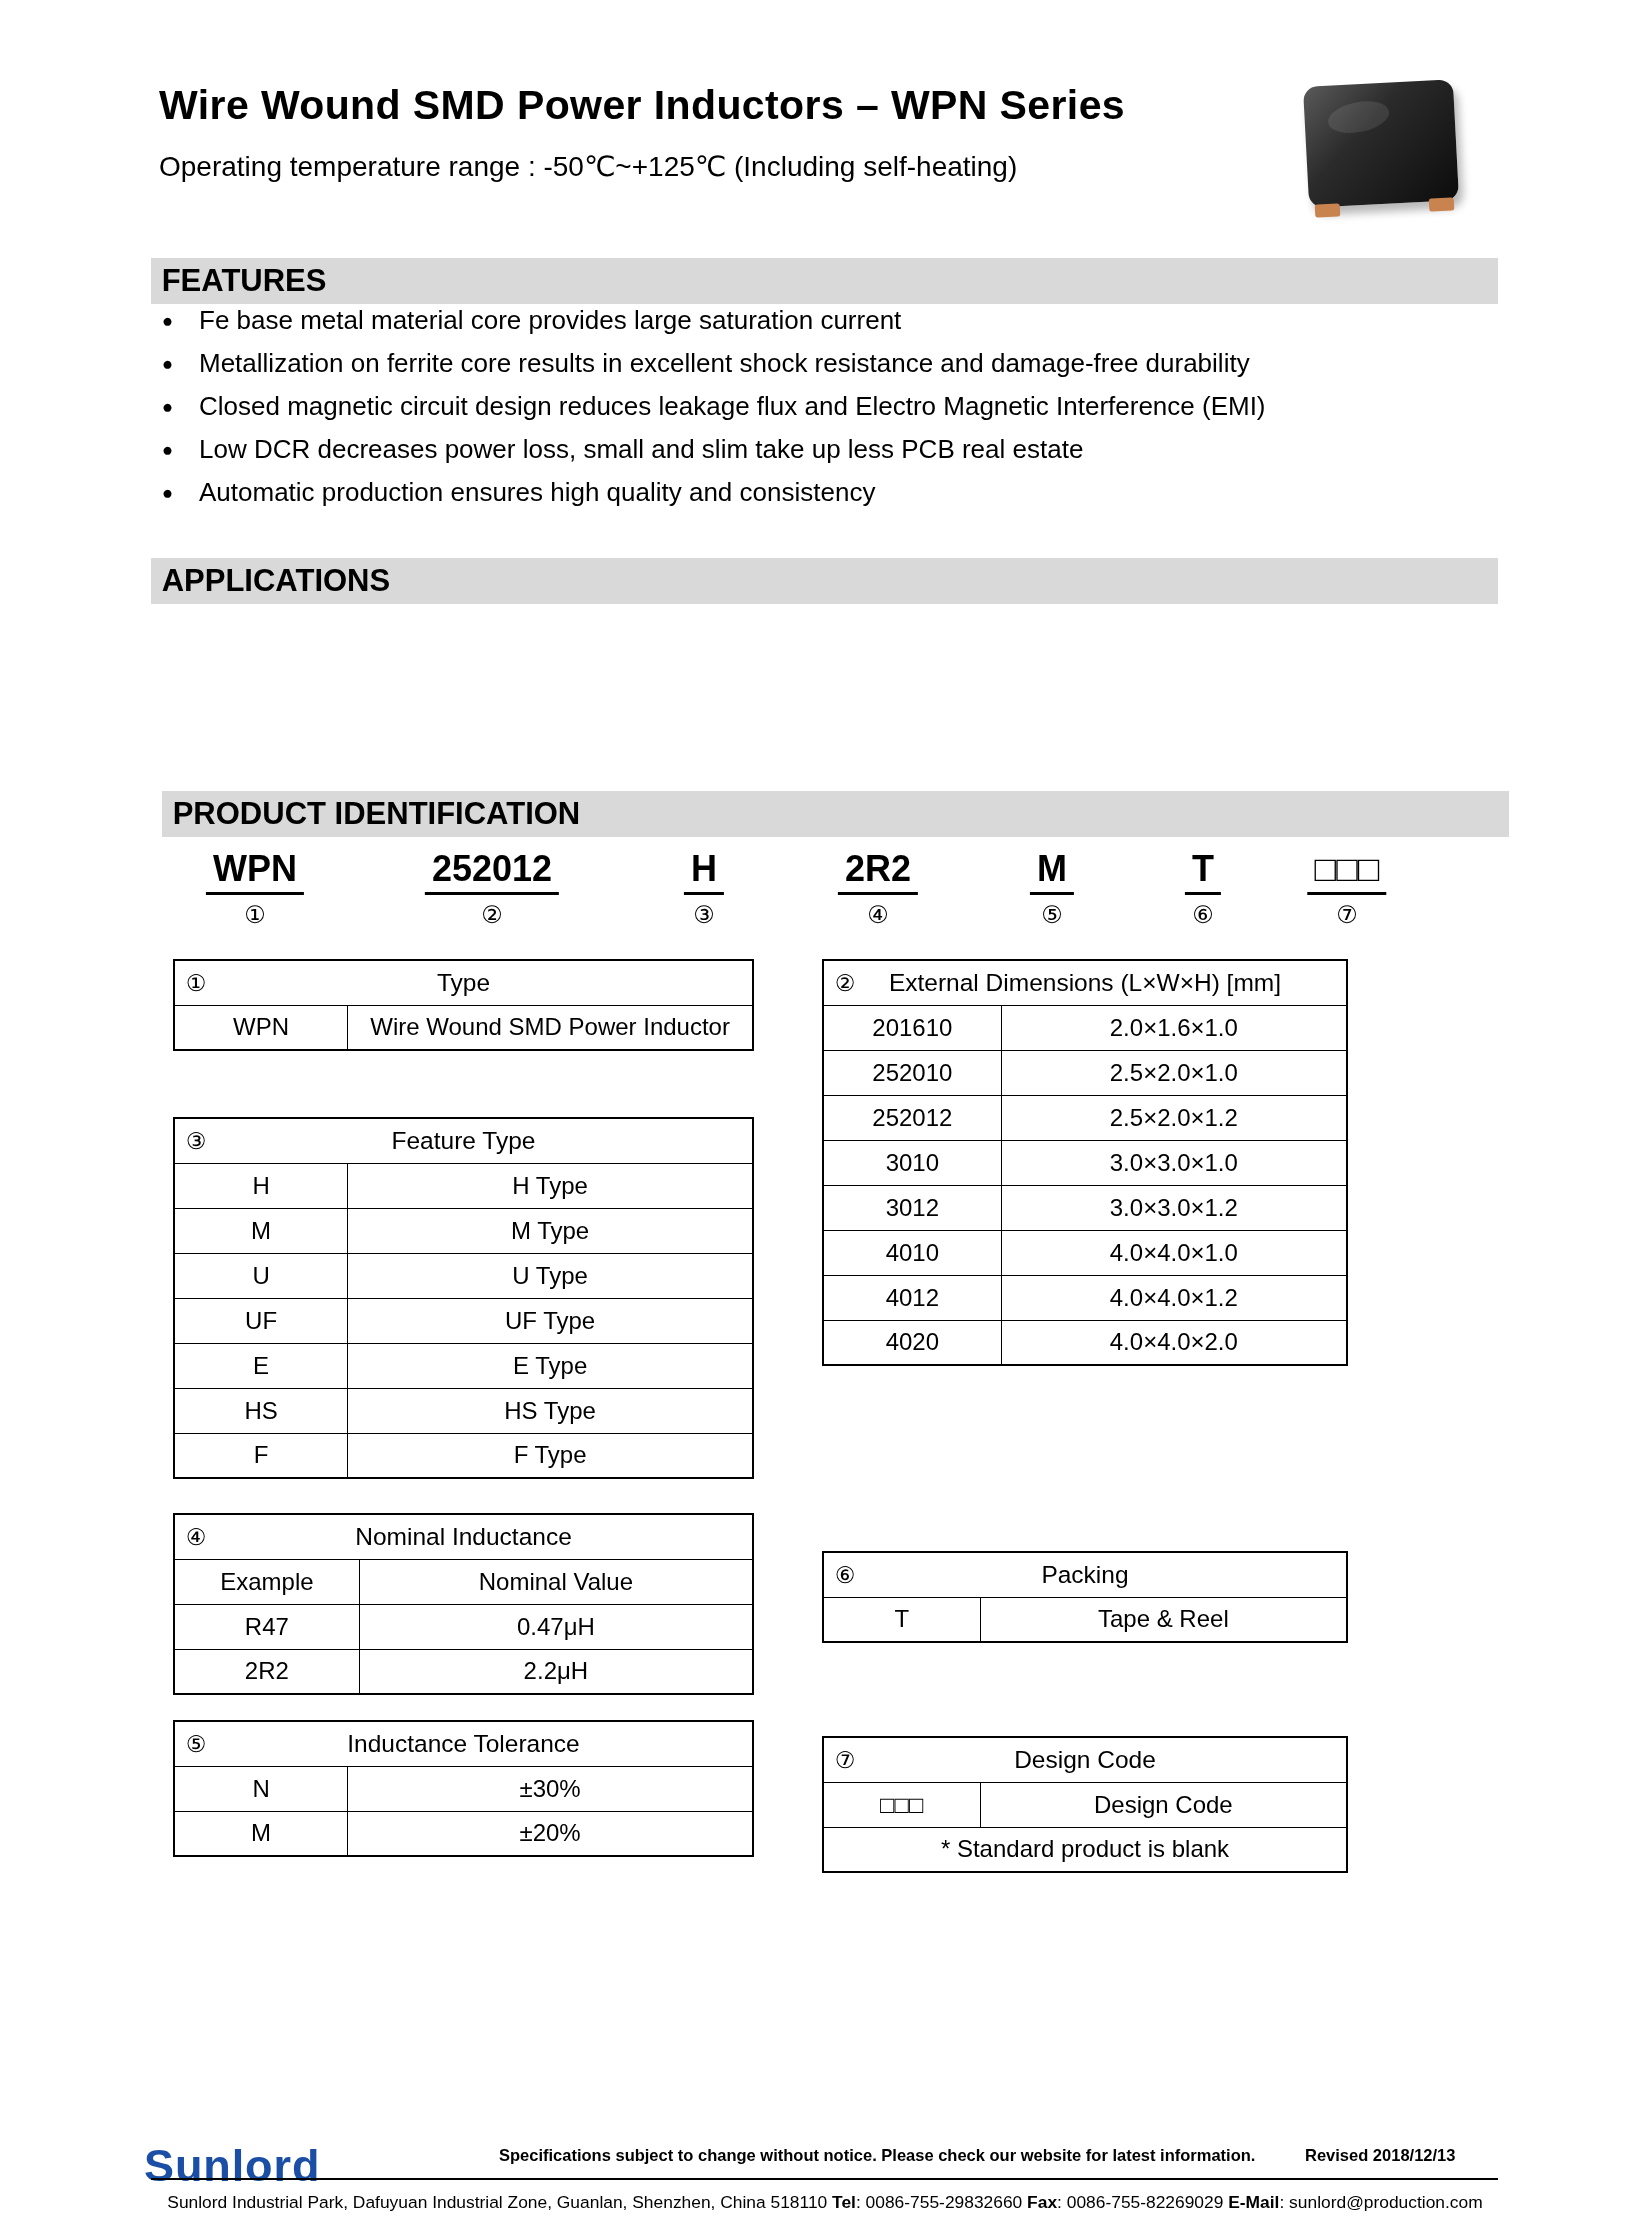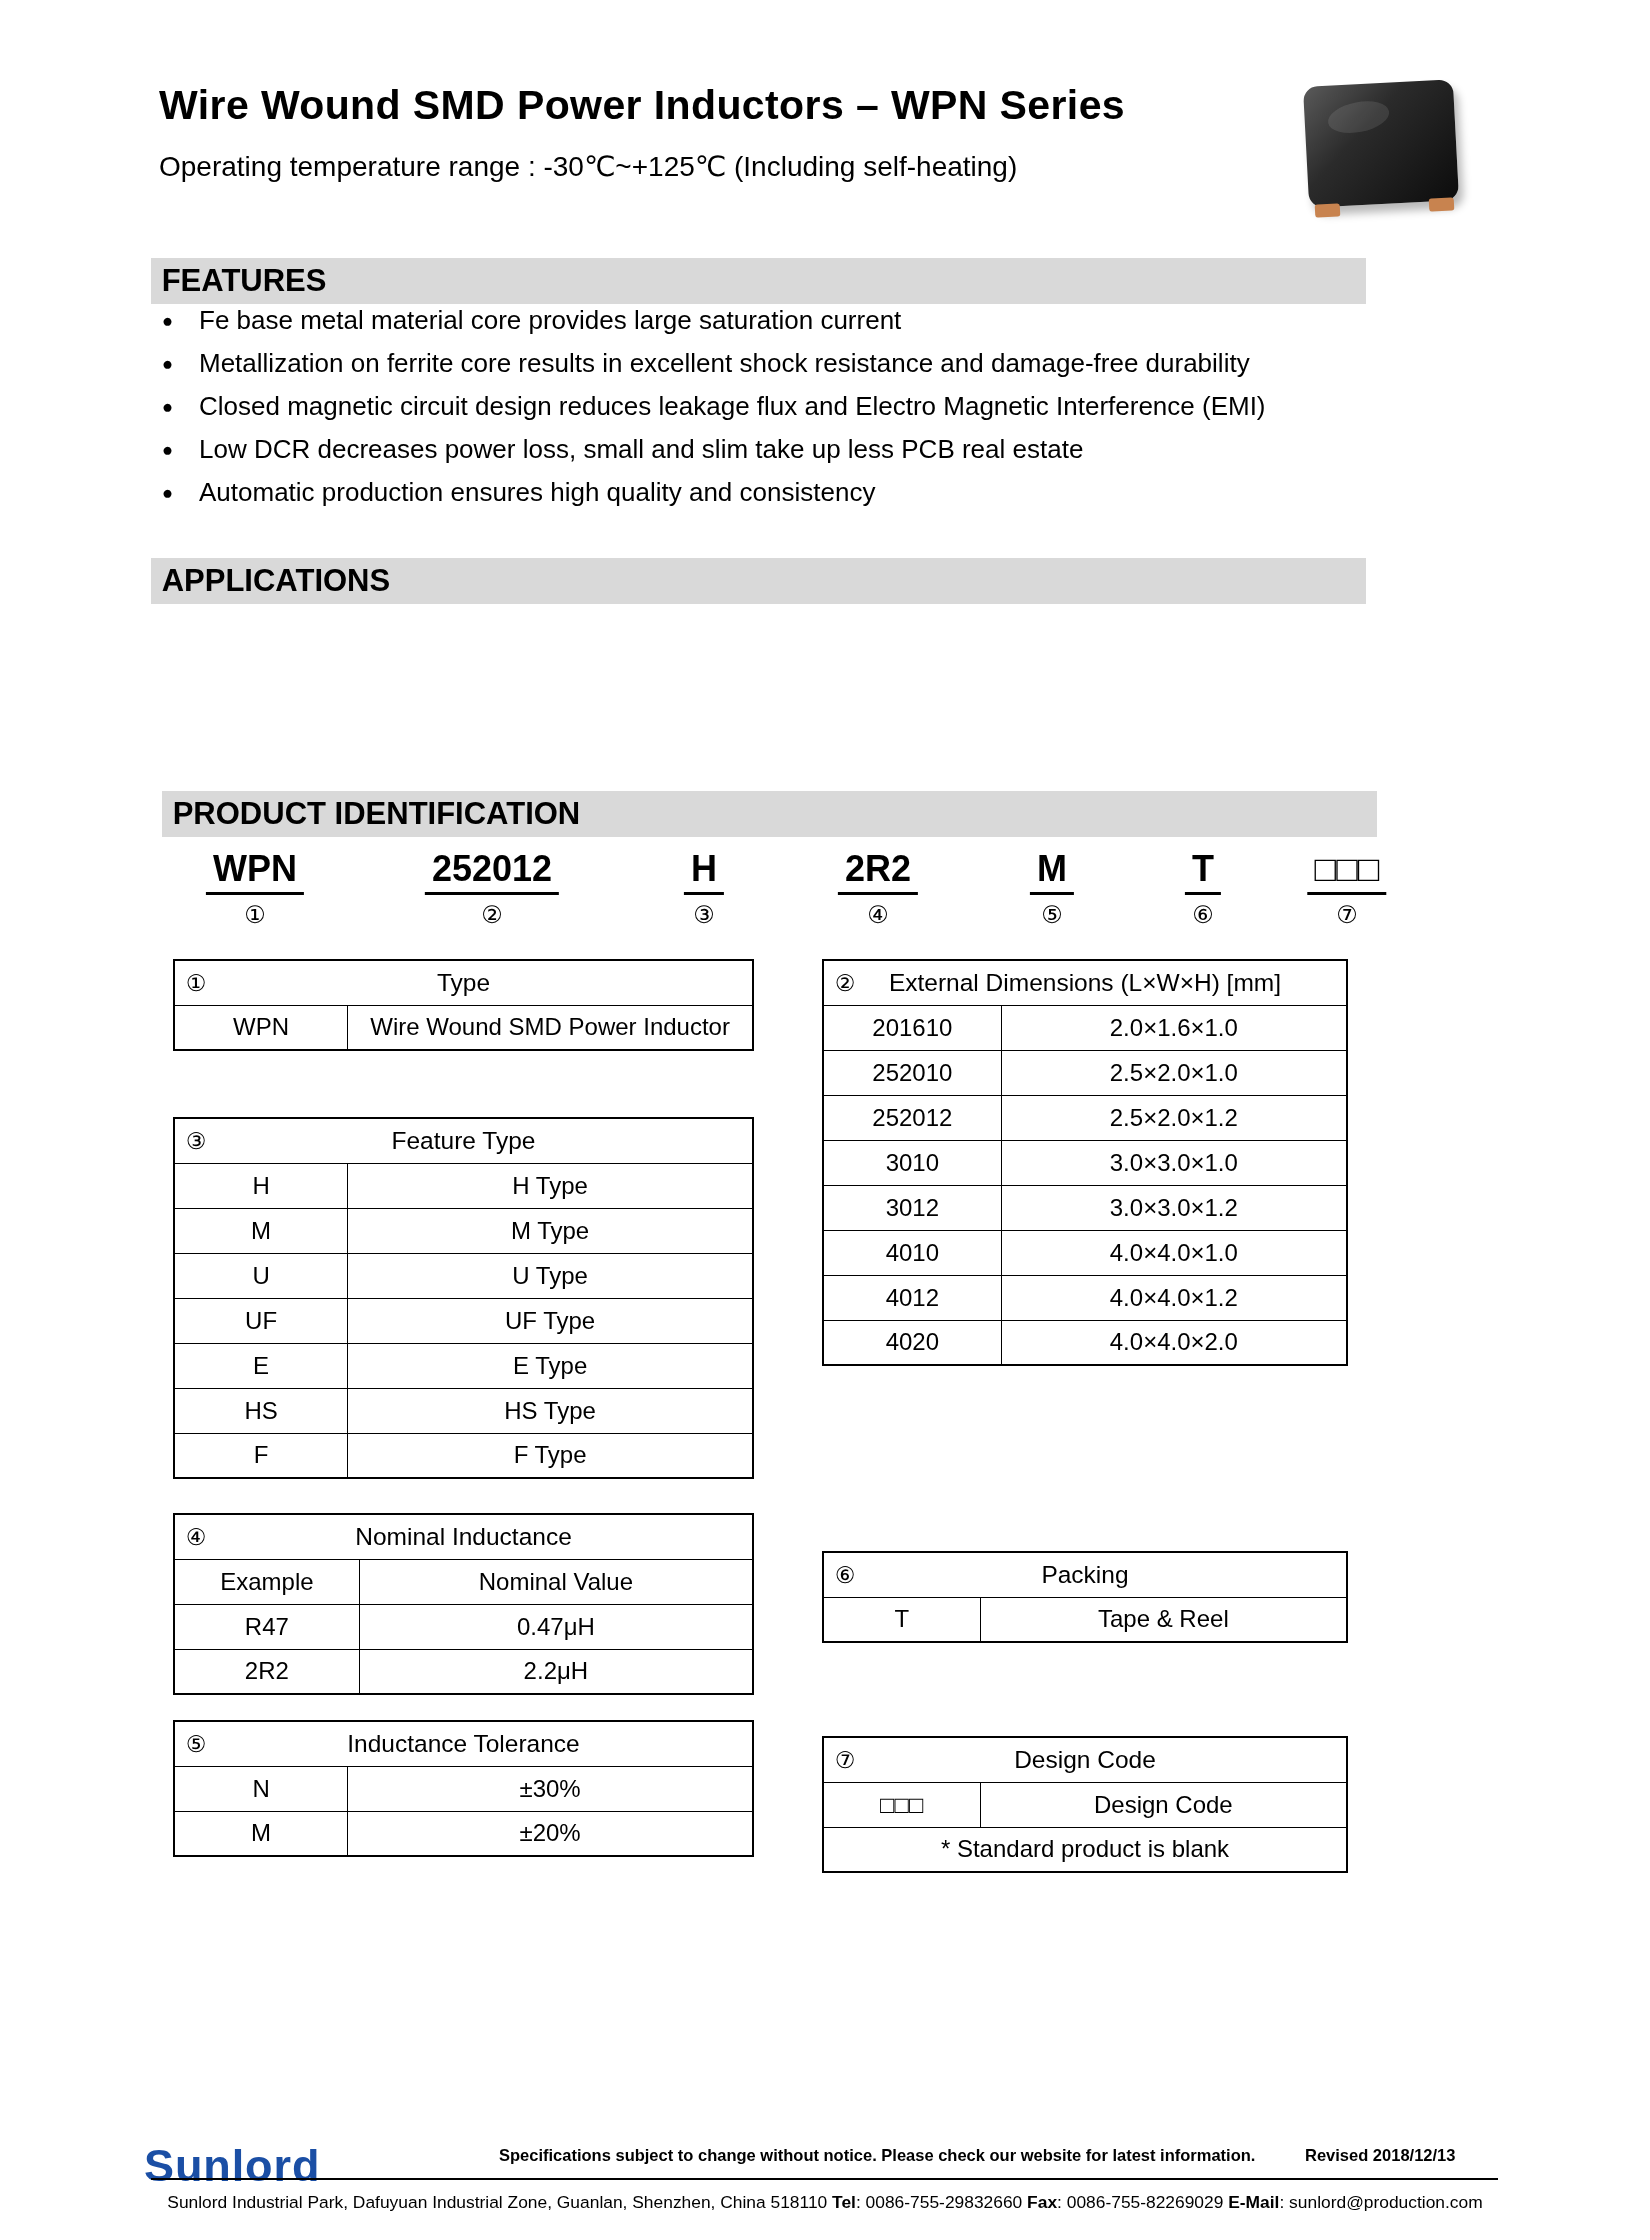--- a/index.html
+++ b/index.html
@@ -30,21 +30,21 @@
   .photo-gloss {
     position: absolute; left: 23px; top: 18px; width: 62px; height: 30px;
     background: rgba(255,255,255,0.10); border-radius: 50%; transform: rotate(-8deg);
   }
   .pad { position: absolute; width: 25px; height: 12.5px; background: #c8834f; border-radius: 2.7px; transform: rotate(-3deg); }
   .pad-l { left: 18px; top: 128px; }
   .pad-r { left: 132px; top: 122px; }
 
   
   .bar {
-    position: absolute; left: 151px; width: 1215px; height: 46px;
+    position: absolute; left: 151px; width: 1347px; height: 46px;
     background: #d9d9d9; font-size: 31px; font-weight: bold;
     line-height: 46px; padding-left: 10.7px;
   }
   .bar-features { top: 258px; }
   .bar-apps { top: 558px; }
   .bar-pid { top: 791px; margin-left: 11px; }
 
   
   ul.blist { position: absolute; left: 151px; width: 1354px; list-style: none; }
   ul.blist li { position: relative; padding-left: 48px; font-size: 26px; line-height: 43px; white-space: nowrap; }
@@ -97,21 +97,21 @@
   .revised { margin-left: 45px; }
   .footer-rule { position: absolute; left: 151px; top: 2178px; width: 1347px; border-top: 2.7px solid #000; }
   .address { position: absolute; left: 0; top: 2192px; width: 1650px; text-align: center; font-size: 17.4px; white-space: nowrap; }
 </style>
 </head>
 <body>
 
 <div class="page">
 
   <div class="title">Wire Wound SMD Power Inductors – WPN Series</div>
-  <div class="subtitle">Operating temperature range : -30℃~+125℃  (Including self-heating)</div>
+  <div class="subtitle">Operating temperature range : -50℃~+125℃  (Including self-heating)</div>
 
   <div class="photo">
     <div class="photo-body">
       <div class="photo-gloss"></div>
     </div>
     <div class="pad pad-l"></div>
     <div class="pad pad-r"></div>
   </div>
 
   <div class="bar bar-features">FEATURES</div>

